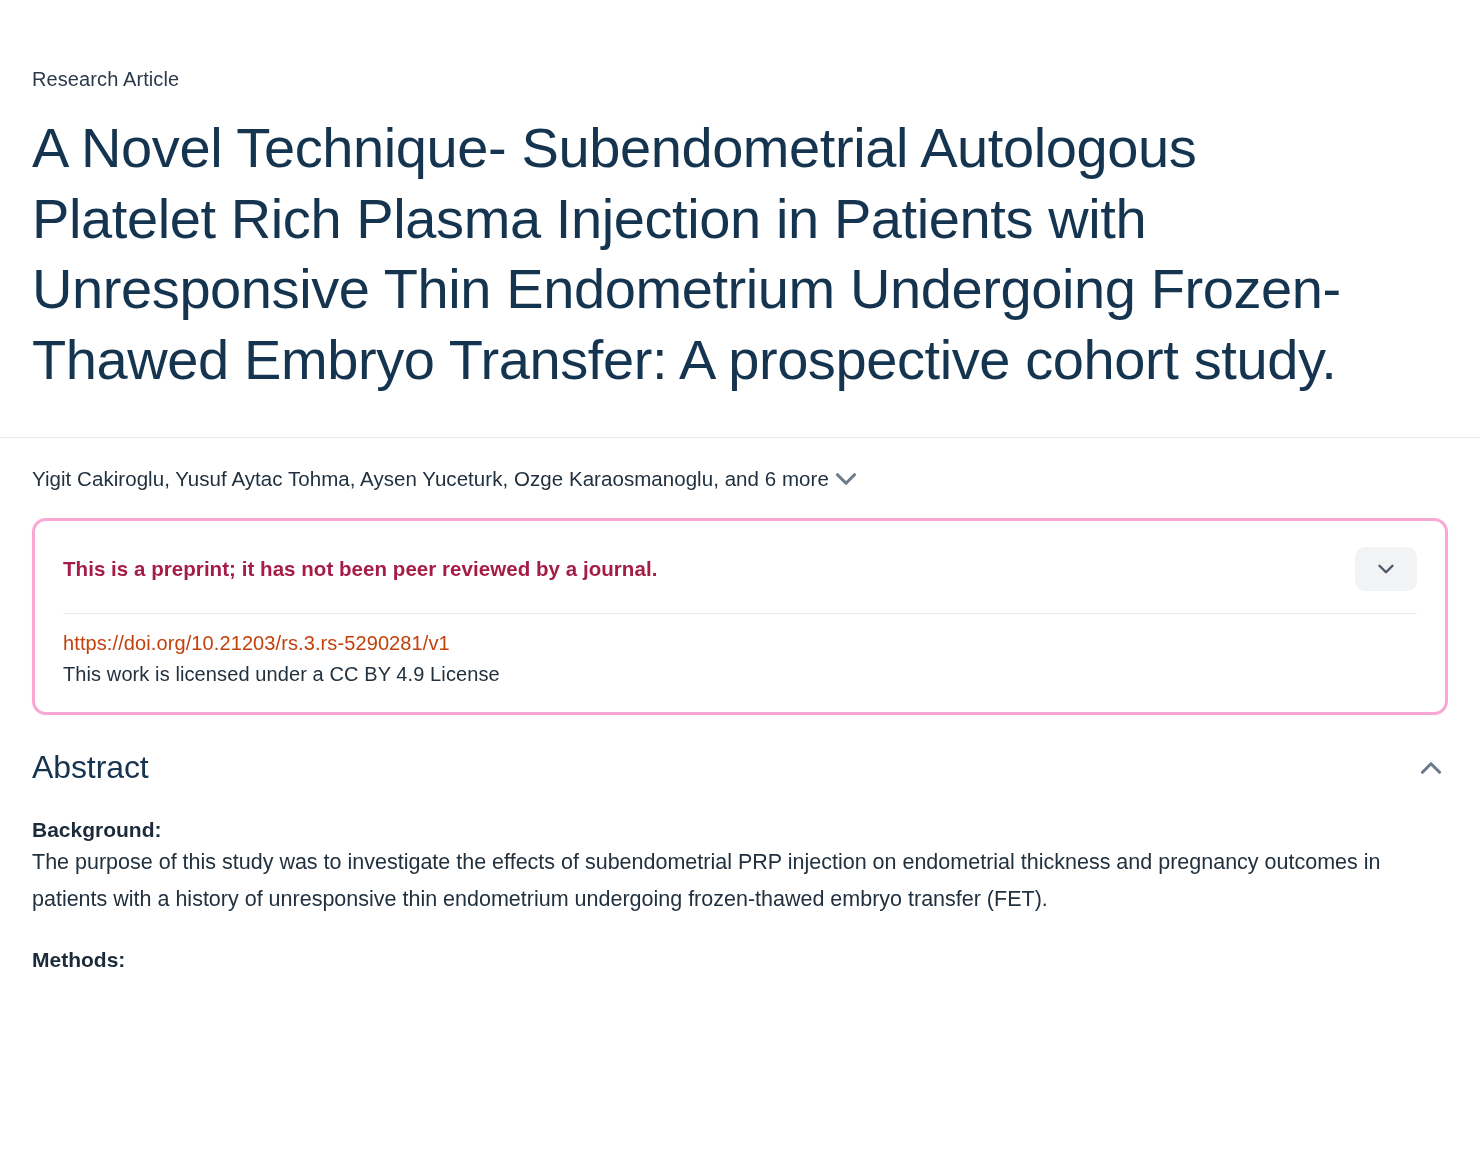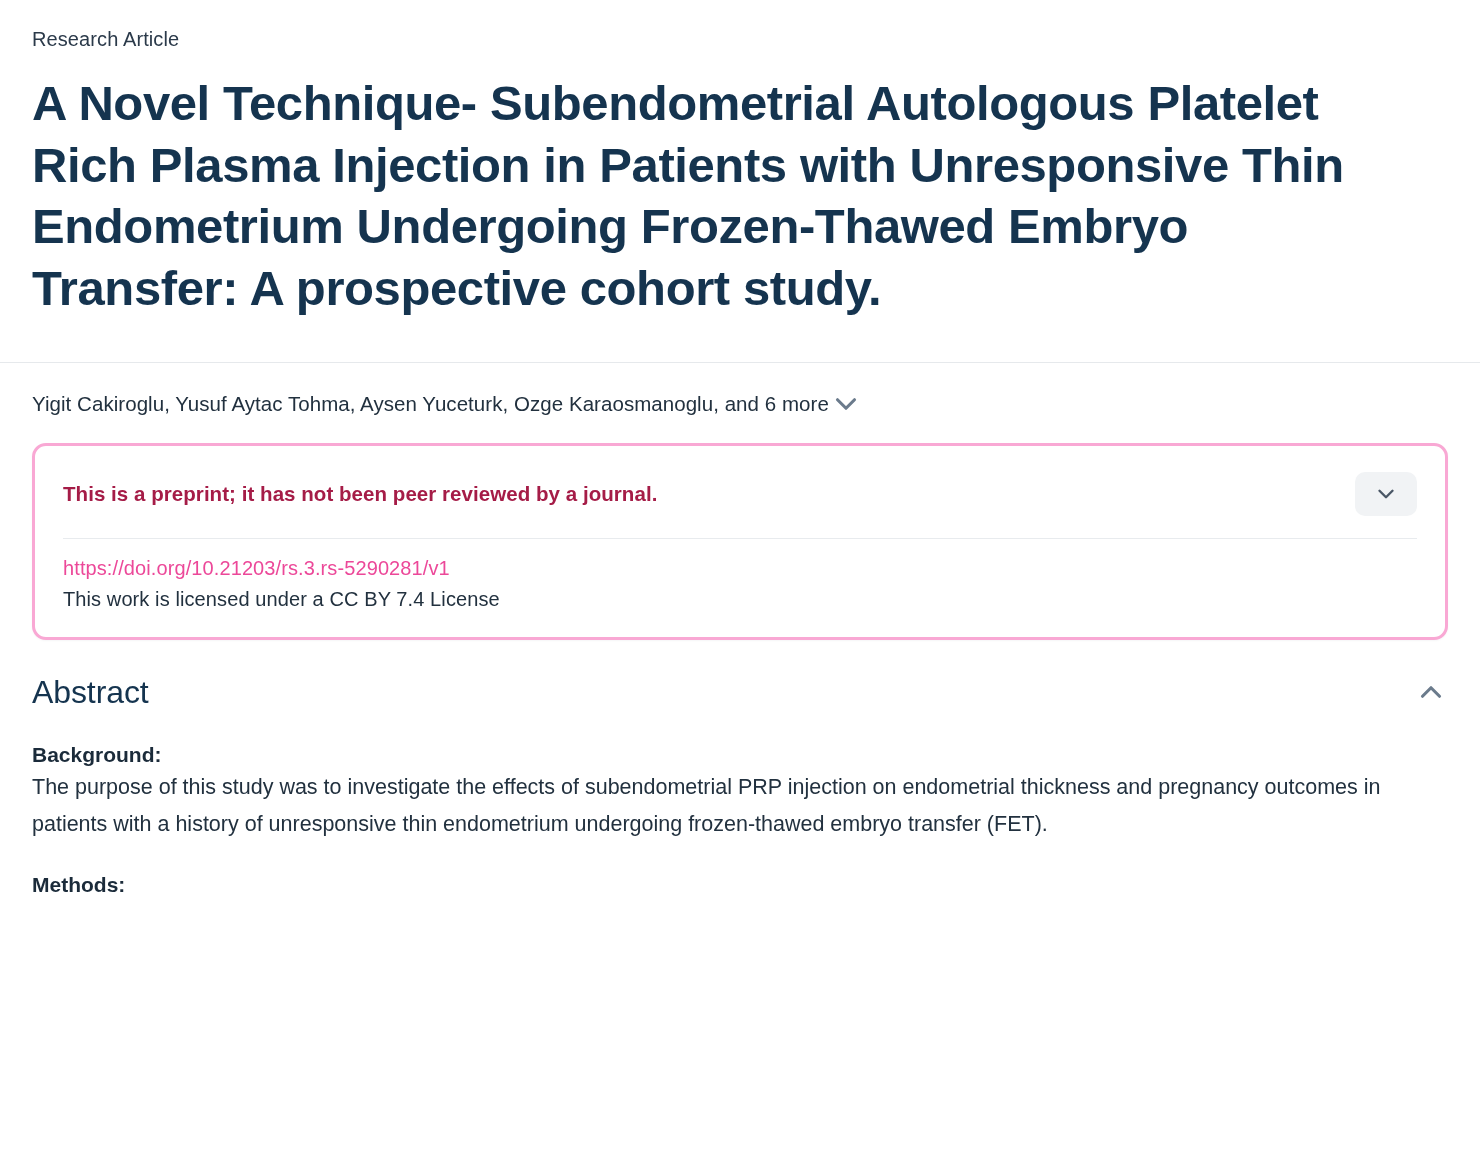--- a/index.html
+++ b/index.html
@@ -18,25 +18,26 @@
   }
   .page {
     width: 1480px;
     padding: 0 32px;
   }
   .article-type {
     font-size: 20px;
     color: #2b3a4a;
     padding-top: 28px;
     letter-spacing: 0.1px;
+    margin-top: 40px;
   }
   .article-title {
-    font-size: 49px;
+    font-size: 56px;
     line-height: 1.26;
-    font-weight: 700;
+    font-weight: 400;
     color: #15344f;
     letter-spacing: -0.4px;
     margin: 22px 0 1px 0;
     max-width: 1330px;
   }
   .rule {
     height: 1px;
     background: #e6e9ec;
     margin: 42px 0 0 0;
     width: 1480px;
@@ -93,21 +94,21 @@
   .preprint-divider {
     height: 1px;
     background: #e8ebee;
     margin: 0 28px;
   }
   .preprint-body {
     padding: 18px 28px 26px 28px;
   }
   .doi-link {
     font-size: 20px;
-    color: #ec4899;
+    color: #c2410c;
     text-decoration: none;
     display: block;
     letter-spacing: 0.1px;
   }
   .license {
     font-size: 20px;
     color: #22313f;
     margin-top: 8px;
     letter-spacing: 0.1px;
   }
@@ -167,21 +168,21 @@
         <span>
           <svg width="26" height="26" viewBox="0 0 24 24" fill="none" stroke="currentColor" stroke-width="2.2" stroke-linecap="round" stroke-linejoin="round">
               <polyline points="6 9 12 15 18 9"></polyline>
             </svg>
         </span>
       </button>
     </div>
     <div class="preprint-divider"></div>
     <div class="preprint-body">
       <a class="doi-link" href="#">https://doi.org/10.21203/rs.3.rs-5290281/v1</a>
-      <div class="license">This work is licensed under a CC BY 7.4 License</div>
+      <div class="license">This work is licensed under a CC BY 4.9 License</div>
     </div>
   </div>
 
   <div class="abstract-row">
     <div class="abstract-title">Abstract</div>
     <span class="chev">
       <svg width="34" height="34" viewBox="0 0 24 24" fill="none" stroke="currentColor" stroke-width="2.2" stroke-linecap="round" stroke-linejoin="round">
           <polyline points="6 15 12 9 18 15"></polyline>
         </svg>
     </span>

